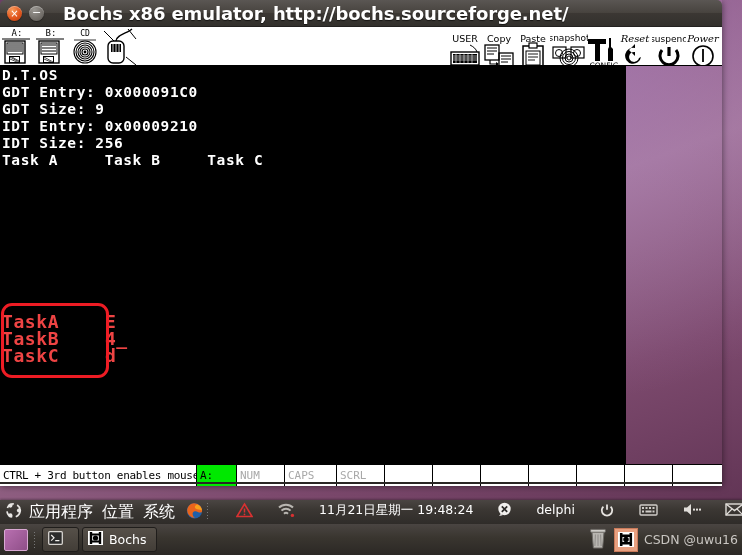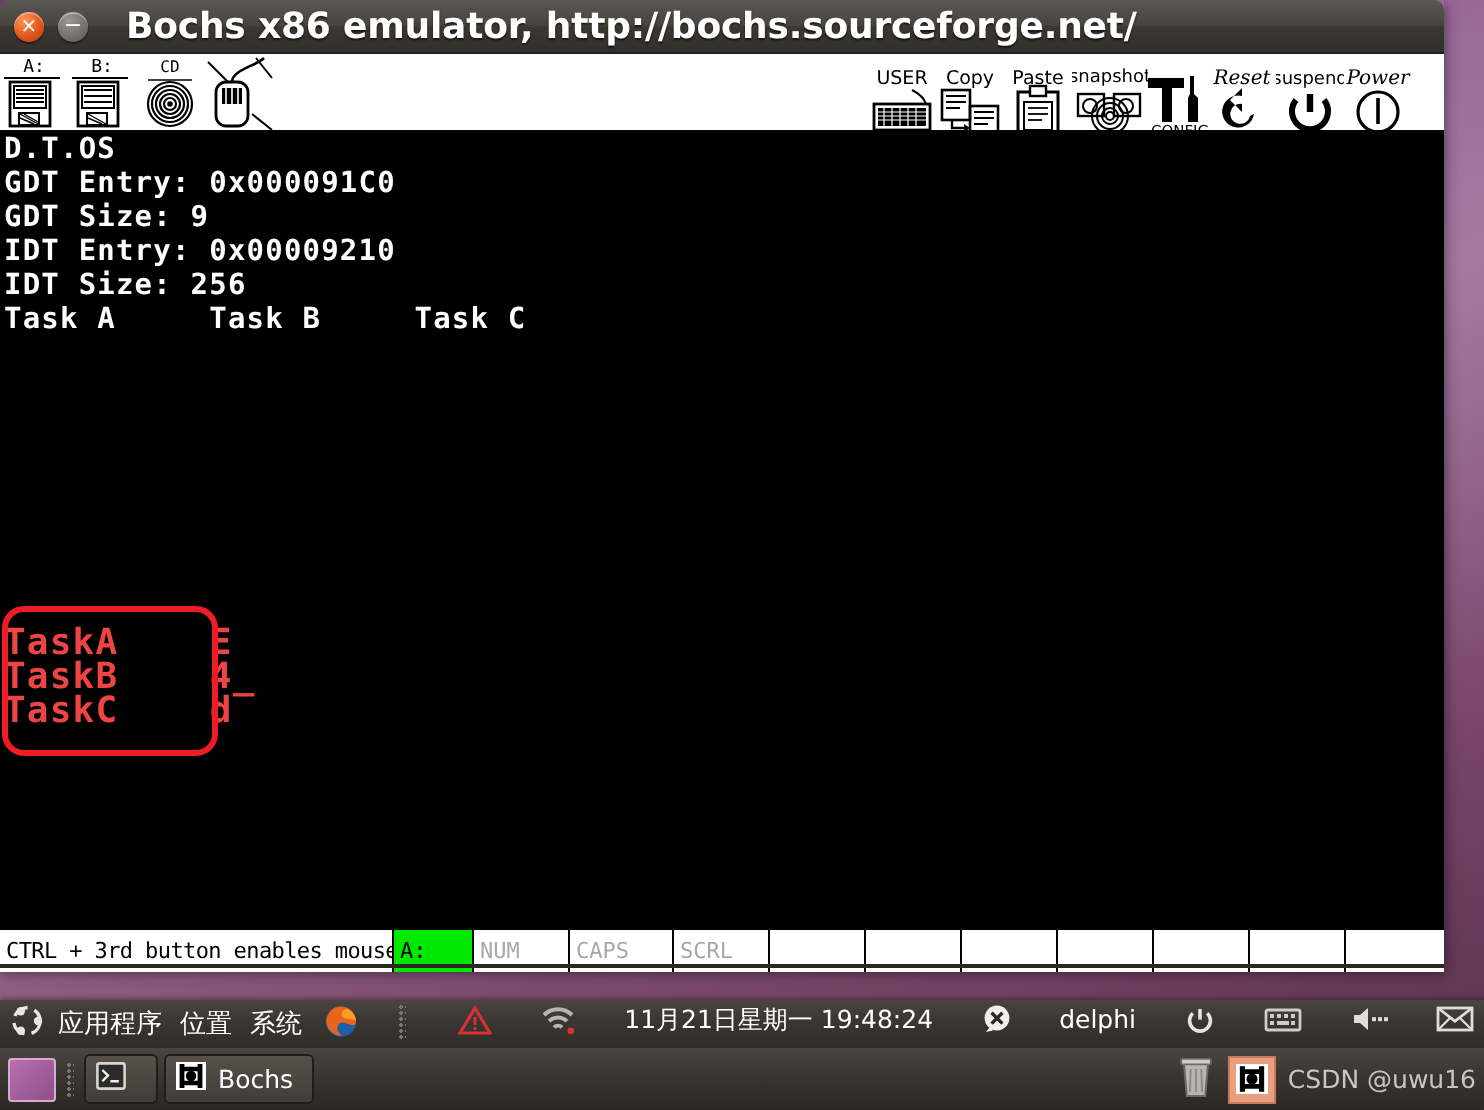--- a/index.html
+++ b/index.html
@@ -96,38 +96,38 @@
   }
   #toolbar-left {
     position: absolute;
     left: 0; top: 0;
     height: 38px;
     display: flex;
     align-items: flex-end;
   }
   #toolbar-right {
     position: absolute;
-    right: 16px; top: 0;
+    right: 2px; top: 0;
     height: 42px;
     display: flex;
     align-items: flex-end;
     justify-content: flex-end;
   }
   .tbtn {
     width: 34px;
     height: 38px;
     position: relative;
     cursor: pointer;
   }
   .tbtn svg { display: block; position: absolute; left: 0; top: 0; }
 
   
   #vga {
     position: relative;
-    width: 722px;
+    width: 626px;
     height: 398px;
     background: #000000;
     overflow: hidden;
   }
   #vga-text {
     position: absolute;
     left: 2px;
     top: 1px;
     color: #ffffff;
     font-family: "DejaVu Sans Mono", monospace;
@@ -214,21 +214,21 @@
     bottom: 31px;
     width: 742px;
     height: 24px;
     background: linear-gradient(180deg, #4a4542 0%, #3b3733 40%, #2f2c29 100%);
     display: flex;
     align-items: center;
     box-shadow: 0 -1px 2px rgba(0,0,0,0.3);
   }
   .menu-item {
     color: #ffffff;
-    font-size: 13px;
+    font-size: 16px;
     font-family: Liberation Mono, monospace;
     margin-right: 9px;
     white-space: nowrap;
     cursor: pointer;
   }
   #panel-left { display: flex; align-items: center; padding-left: 5px; }
   #panel-right {
     margin-left: auto;
     display: flex;
     align-items: flex-start;

